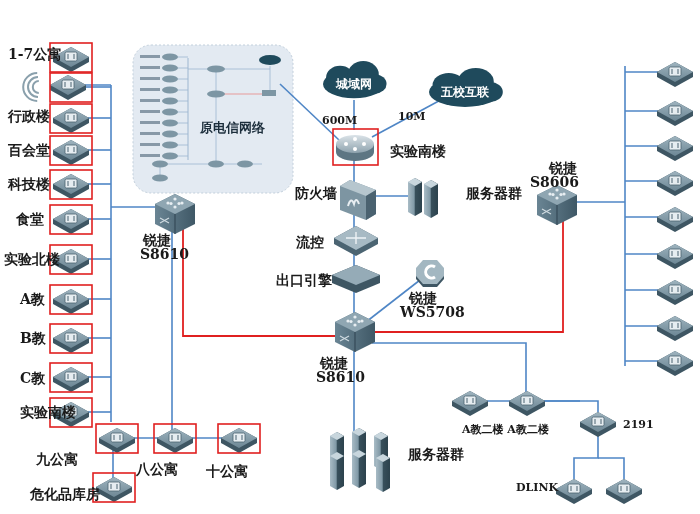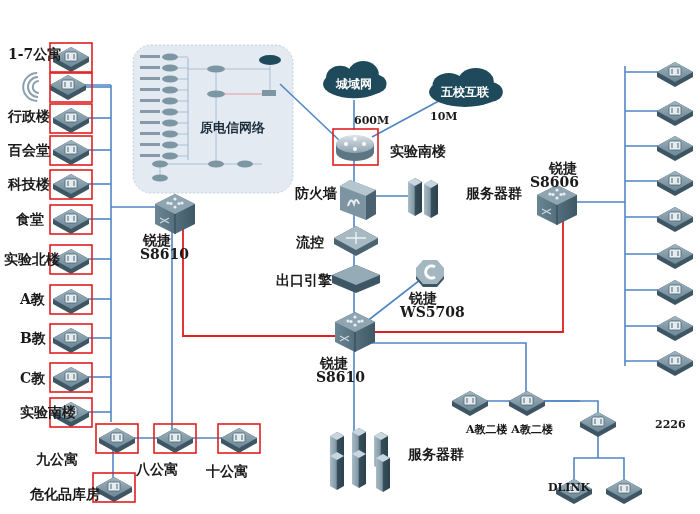--- a/index.html
+++ b/index.html
@@ -4,21 +4,21 @@
 <style>
   html, body { margin: 0; padding: 0; background: #ffffff; }
   body { width: 700px; height: 514px; position: relative; overflow: hidden;
          font-family: "DejaVu Serif", "Liberation Serif", serif; color: #111; }
   #stage { position: absolute; left: 0; top: 0; width: 700px; height: 514px; }
   .title { position: absolute; left: 0; top: 2px; width: 700px; text-align: center;
            font-size: 34px; letter-spacing: 1px; font-family: "DejaVu Sans", "Liberation Sans", sans-serif;
            font-weight: normal; color: #111; }
   .lbl { position: absolute; font-size: 14px; font-weight: bold; white-space: nowrap;
          font-family: "DejaVu Serif", "Liberation Serif", serif; color: #1a1a1a; }
-  .lbl.small { font-size: 11px; margin-left: 32px; }
+  .lbl.small { font-size: 11px; }
   .cloud-text { font-family: "DejaVu Sans", "Liberation Sans", sans-serif; font-weight: bold; font-size: 12px; fill: #ffffff; }
   .old-net-label { font-family: "DejaVu Sans", "Liberation Sans", sans-serif; font-weight: bold; font-size: 13px; fill: #1c2e3c; }
 </style>
 </head>
 <body>
 
 <div id="stage">
 
   <svg id="net" width="700" height="514" style="position:absolute;left:0;top:0">
     <defs>
@@ -506,17 +506,17 @@
     <span class="lbl" style="left:276px;top:272px">出口引擎</span>
     <span class="lbl" style="left:409px;top:290px">锐捷</span>
     <span class="lbl" style="left:400px;top:304px">WS5708</span>
     <span class="lbl" style="left:320px;top:355px">锐捷</span>
     <span class="lbl" style="left:316px;top:369px">S8610</span>
     <span class="lbl" style="left:408px;top:446px">服务器群</span>
 
     <span class="lbl" style="left:549px;top:160px">锐捷</span>
     <span class="lbl" style="left:530px;top:174px">S8606</span>
 
-    <span class="lbl small" style="left:434px;top:422px">A教二楼 A教二楼</span>
-    <span class="lbl small" style="left:623px;top:418px">2226</span>
+    <span class="lbl small" style="left:462px;top:422px">A教二楼 A教二楼</span>
+    <span class="lbl small" style="left:623px;top:418px">2191</span>
     <span class="lbl small" style="left:516px;top:481px">DLINK</span>
   </div>
 </div>
 
 </body></html>

